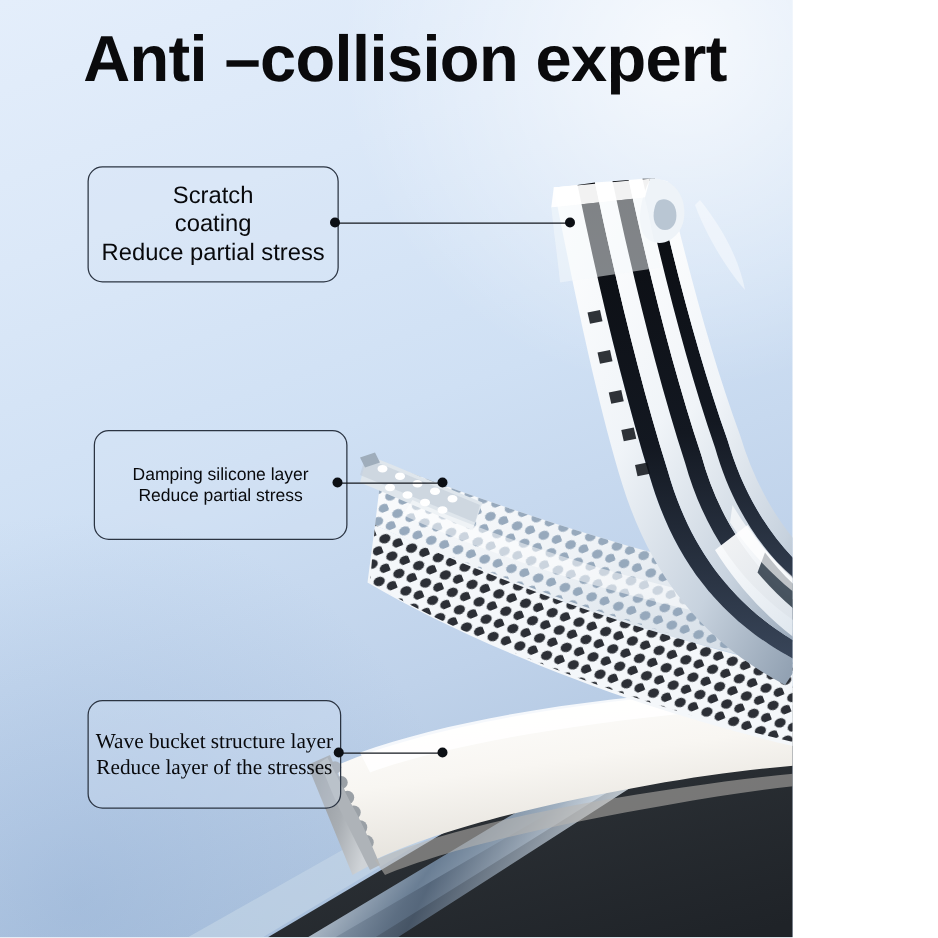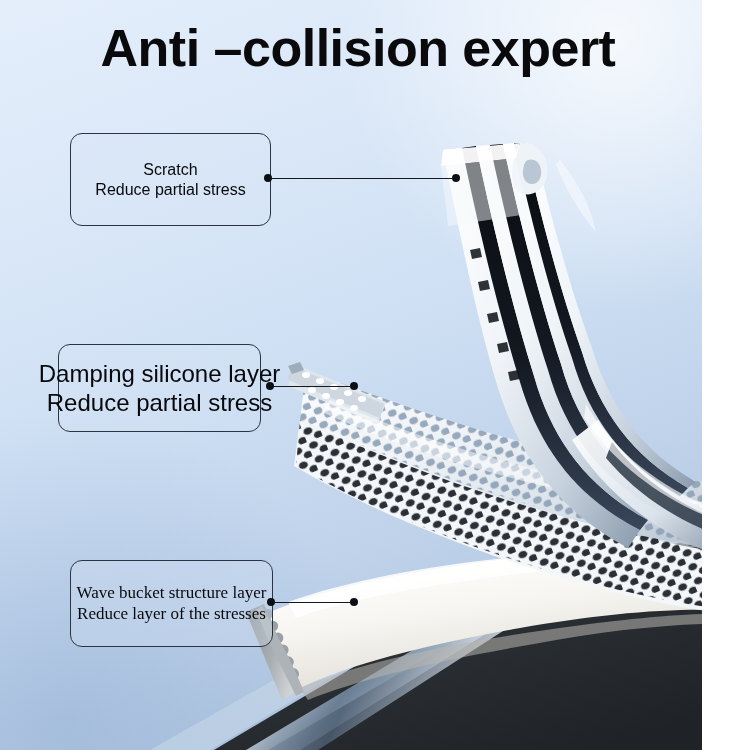--- a/index.html
+++ b/index.html
@@ -1,21 +1,21 @@
 <!DOCTYPE html>
 <html><head>
 <meta charset="utf-8">
 <style>
   html,body{margin:0;padding:0;}
   body{
     width:750px;height:750px;overflow:hidden;
     font-family:"Liberation Sans", sans-serif;
   }
   .stage{
-    position:relative;width:702px;height:750px;overflow:hidden;
+    position:relative;width:634px;height:750px;overflow:hidden;
     background:linear-gradient(160deg,#e4eefb 0%,#dbe8f8 22%,#cfe0f4 45%,#bfd2ea 68%,#adc3dd 88%,#a6bdd9 100%);
   }
   
   .glow-tr{
     position:absolute;right:-120px;top:-150px;width:520px;height:470px;
     background:radial-gradient(circle at 60% 40%,rgba(255,255,255,.75),rgba(255,255,255,0) 65%);
     pointer-events:none;
   }
   .glow-bl{
     position:absolute;left:-160px;bottom:-180px;width:560px;height:520px;
@@ -41,22 +41,22 @@
     position:absolute;
     border:1.4px solid #2b3442;
     border-radius:12px;
     background:rgba(214,228,245,0.30);
     display:flex;align-items:center;justify-content:center;
     text-align:center;
     color:#08090c;
     line-height:1.22;
   }
   .callout .ln{display:block;white-space:nowrap;}
-  #box1{left:70px;top:133px;width:199px;height:91px;font-size:16px;}
-  #box2{left:58px;top:344px;width:201px;height:86px;font-size:24px;}
+  #box1{left:70px;top:133px;width:199px;height:91px;font-size:19px;}
+  #box2{left:75px;top:344px;width:201px;height:86px;font-size:14px;}
   #box3{left:70px;top:560px;width:201px;height:85px;font-size:17px;font-family:Liberation Serif, serif;}
 
   .lead-line{position:absolute;height:0;border-top:1.6px solid #14181f;}
   .lead-dot{position:absolute;width:8px;height:8px;border-radius:50%;background:#0c0f14;}
 
   #lead1{left:268px;top:178px;width:190px;}
   #d1a{left:264px;top:174px;}
   #d1b{left:452px;top:174px;}
 
   #lead2{left:270px;top:386px;width:86px;}
@@ -266,20 +266,21 @@
     </g>
 
     <path d="M700,220 C730,250 744,290 748,330 L750,330 L750,210 Z" fill="#ffffff" opacity="0.25"></path>
   </svg>
 
   <div class="title">Anti –collision expert</div>
 
   <div class="callout" id="box1">
     <div>
       <span class="ln">Scratch</span>
+      <span class="ln">coating</span>
       <span class="ln">Reduce partial stress</span>
     </div>
   </div>
   <div class="lead-line" id="lead1"></div>
   <div class="lead-dot" id="d1a"></div>
   <div class="lead-dot" id="d1b"></div>
 
   <div class="callout" id="box2">
     <div>
       <span class="ln">Damping silicone layer</span>

